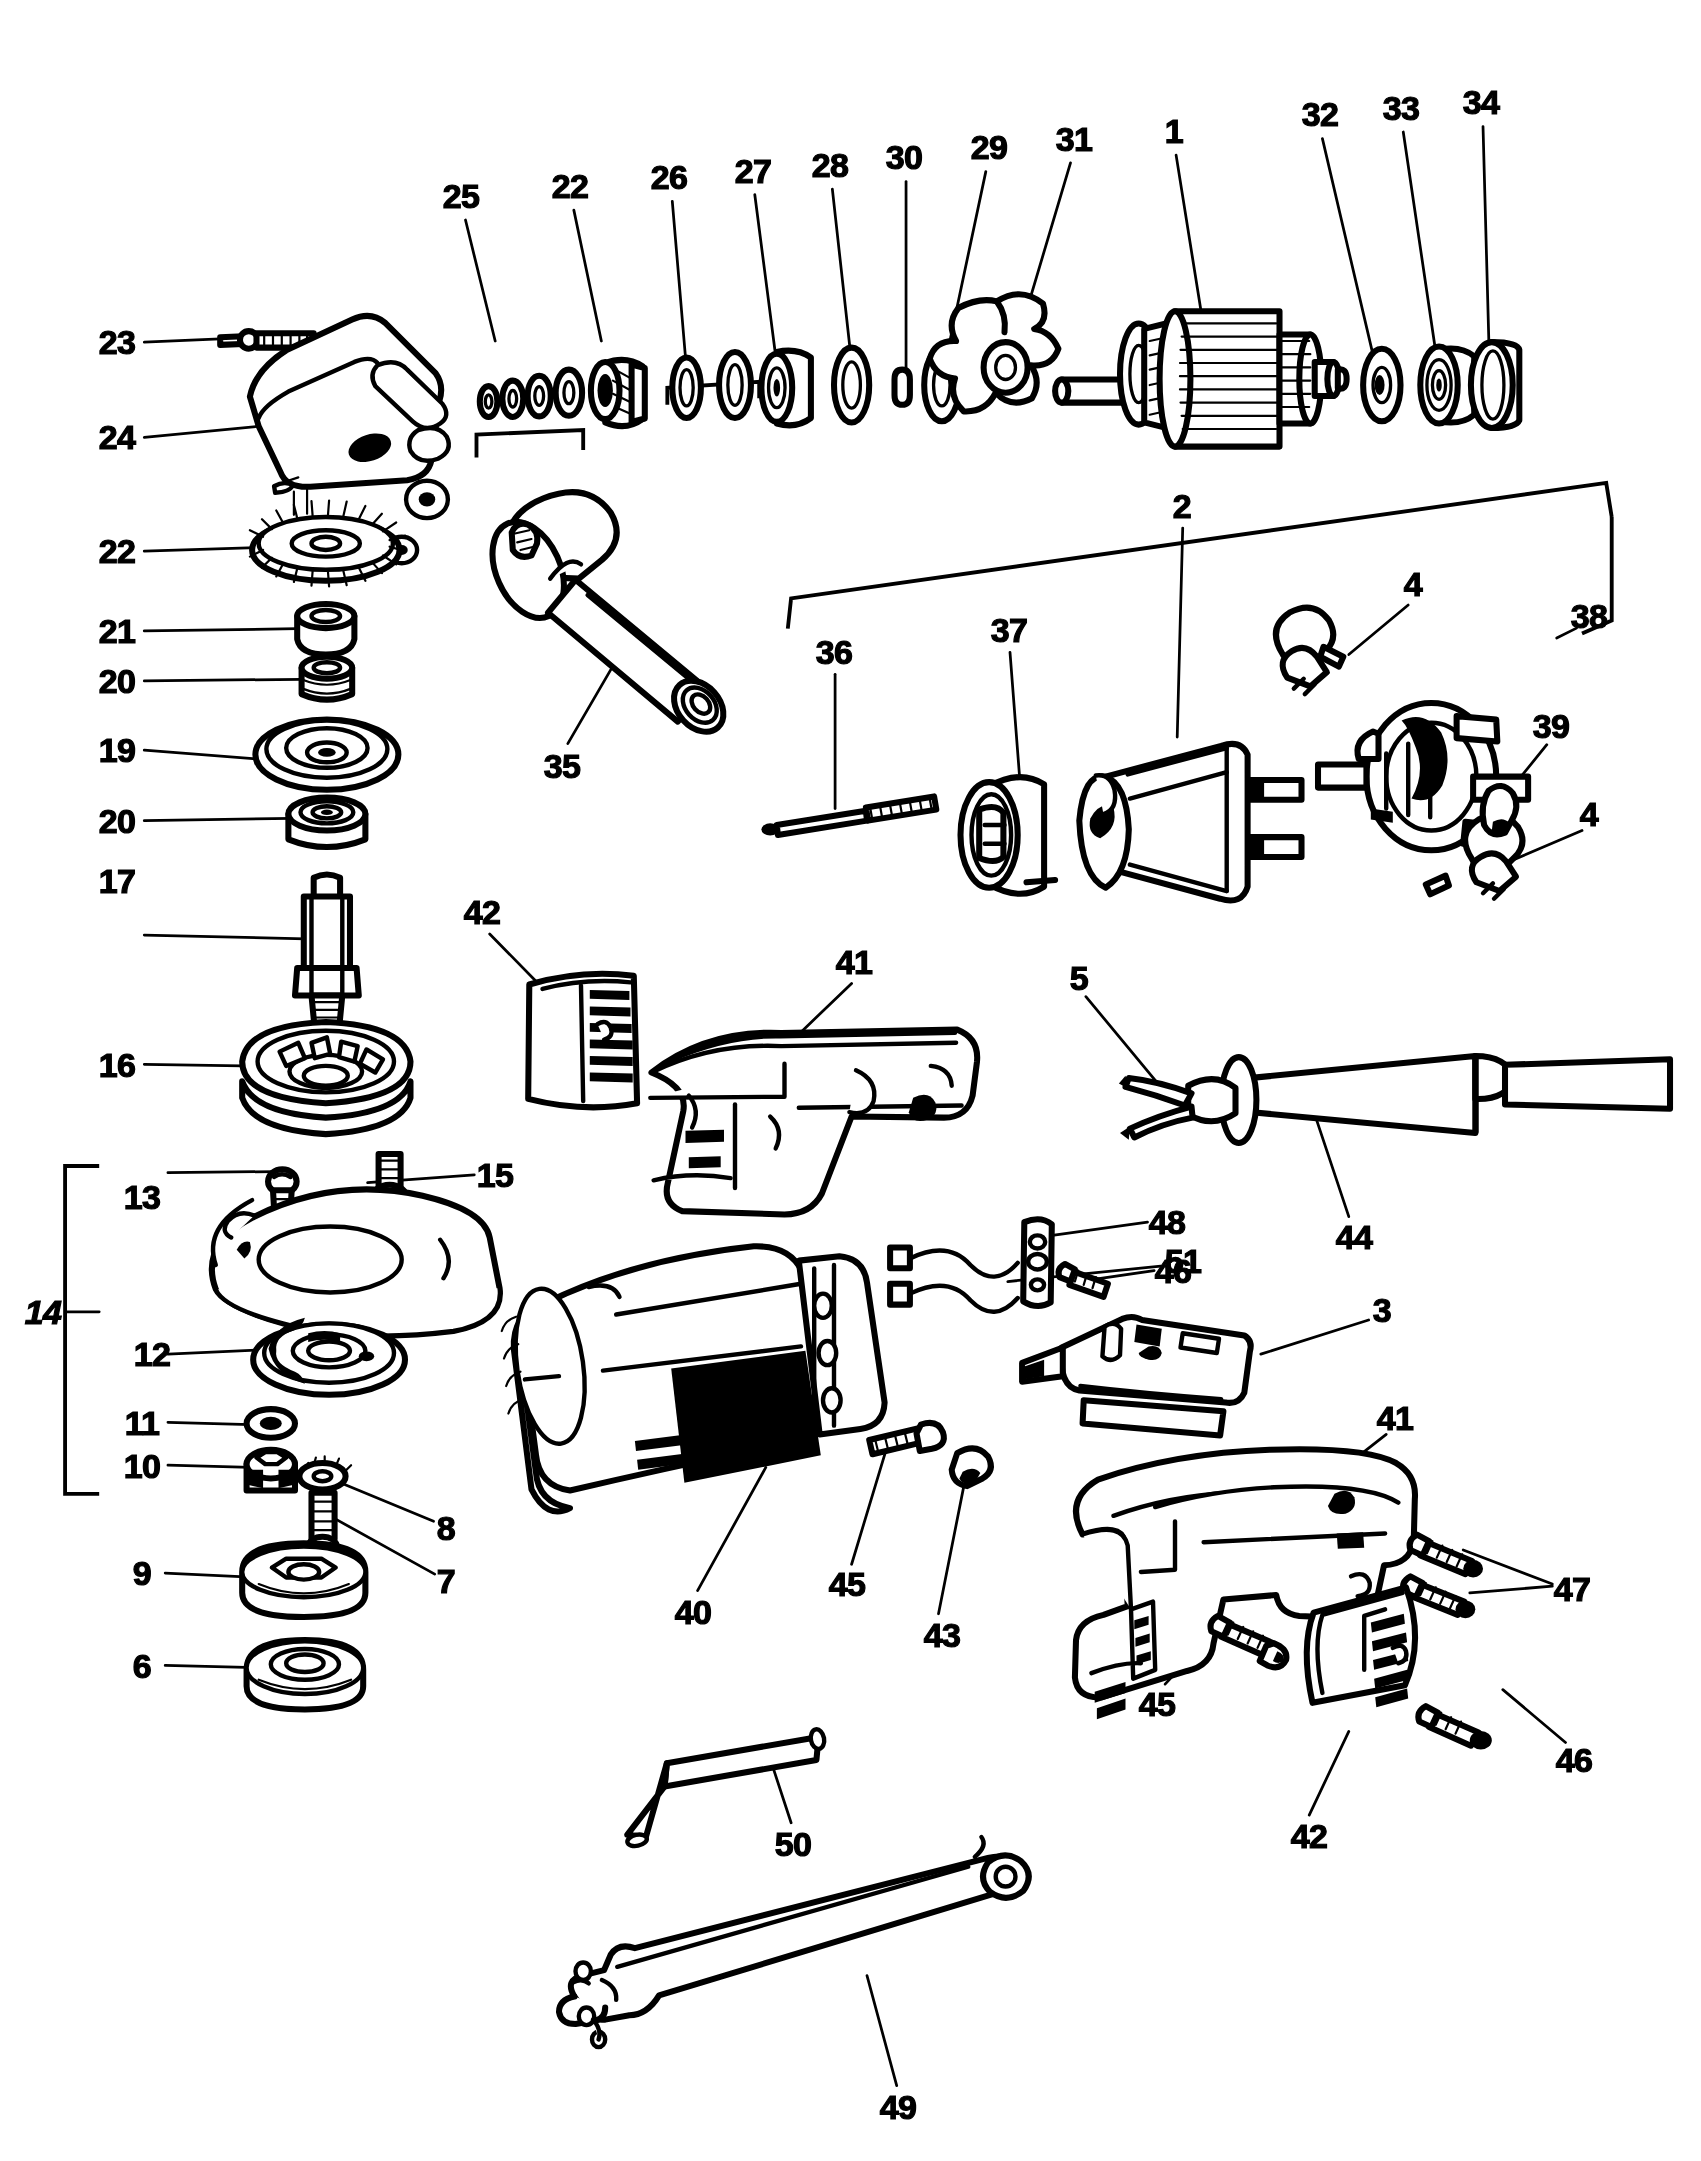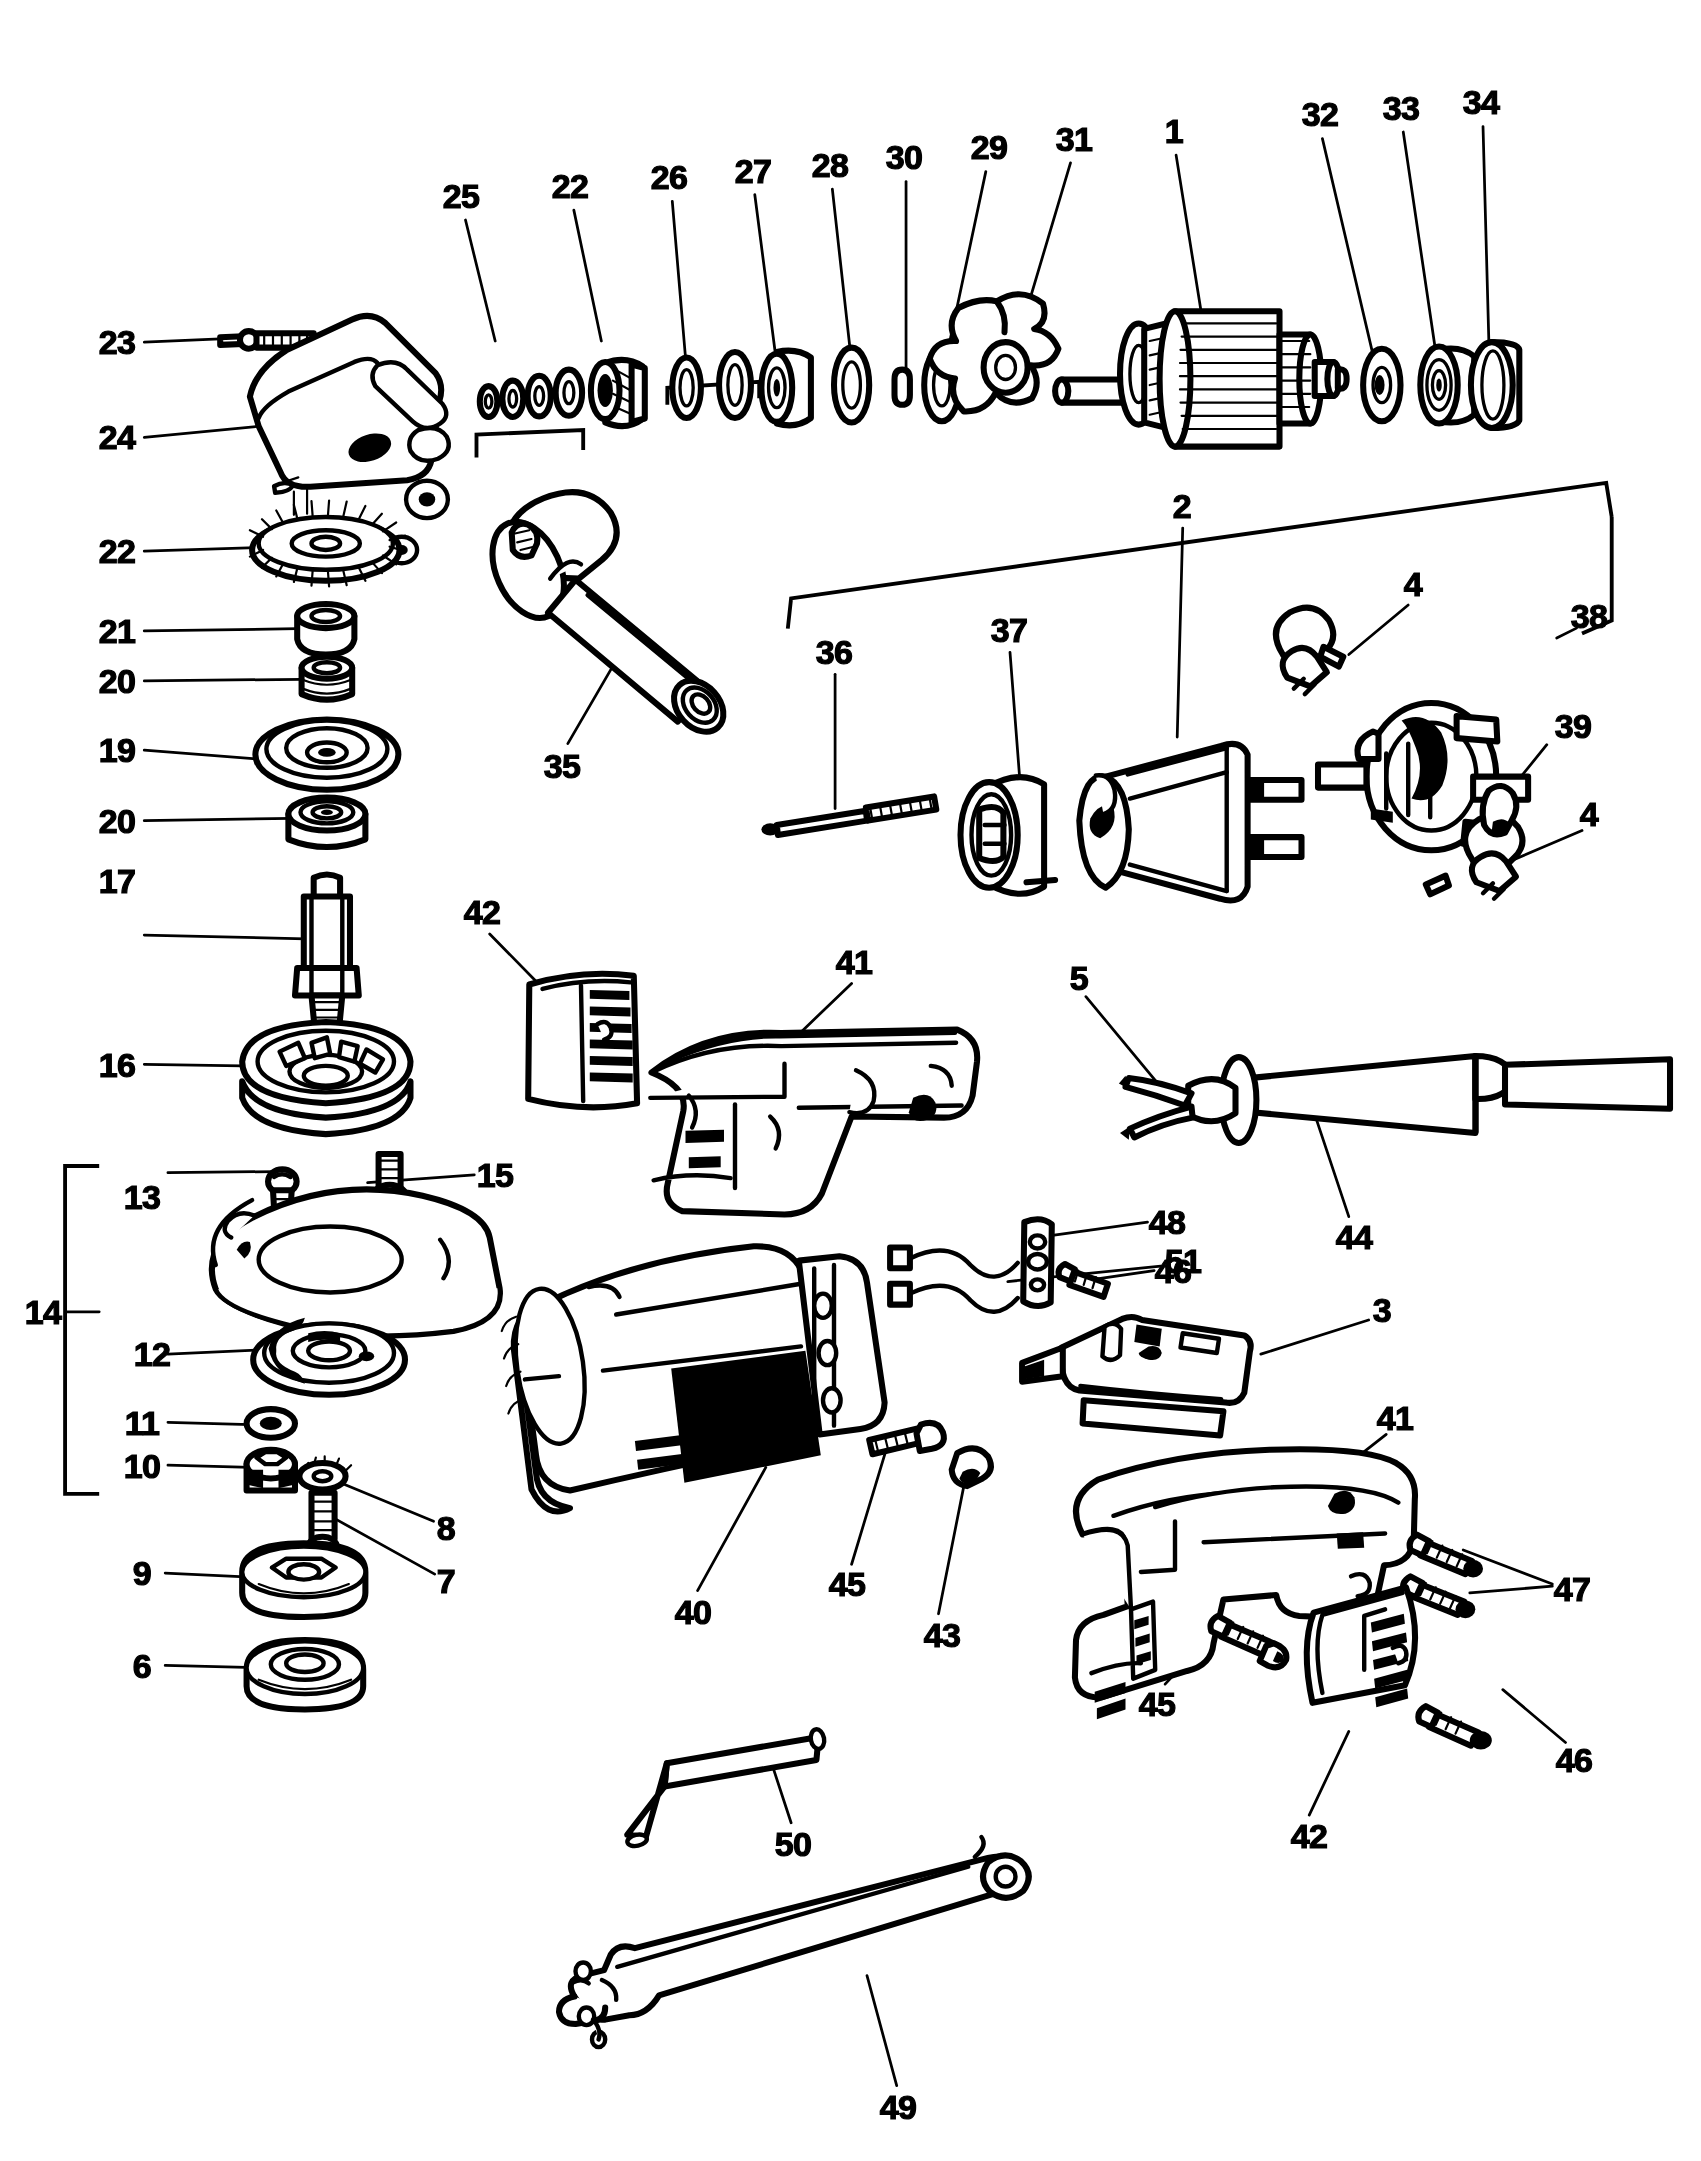--- a/index.html
+++ b/index.html
@@ -638,35 +638,35 @@
       <div class="lbl" style="left: 117px; top: 342px;">23</div>
       <div class="lbl" style="left: 117px; top: 437px;">24</div>
       <div class="lbl" style="left: 117px; top: 551px;">22</div>
       <div class="lbl" style="left: 117px; top: 631px;">21</div>
       <div class="lbl" style="left: 117px; top: 681px;">20</div>
       <div class="lbl" style="left: 117px; top: 750px;">19</div>
       <div class="lbl" style="left: 117px; top: 821px;">20</div>
       <div class="lbl" style="left: 117px; top: 881px;">17</div>
       <div class="lbl" style="left: 117px; top: 1065px;">16</div>
       <div class="lbl" style="left: 142px; top: 1173px; margin-top: 24px;">13</div>
-      <div class="lbl" style="left: 43px; top: 1312px;">14</div>
+      <div class="lbl" style="left: 43px; top: 1312px; font-style: italic;">14</div>
       <div class="lbl" style="left: 142px; top: 1354px; margin-left: 10px;">12</div>
       <div class="lbl" style="left: 142px; top: 1423px;">11</div>
       <div class="lbl" style="left: 142px; top: 1466px;">10</div>
       <div class="lbl" style="left: 142px; top: 1573px;">9</div>
       <div class="lbl" style="left: 142px; top: 1666px;">6</div>
       <div class="lbl" style="left: 446px; top: 1528px;">8</div>
       <div class="lbl" style="left: 446px; top: 1581px;">7</div>
       <div class="lbl" style="left: 562px; top: 766px;">35</div>
       <div class="lbl" style="left: 834px; top: 652px;">36</div>
       <div class="lbl" style="left: 1009px; top: 630px;">37</div>
       <div class="lbl" style="left: 1182px; top: 506px;">2</div>
       <div class="lbl" style="left: 1413px; top: 584px;">4</div>
       <div class="lbl" style="left: 1589px; top: 616px; text-align: center;">38</div>
-      <div class="lbl" style="left: 1551px; top: 726px; margin-left: 22px;">39</div>
+      <div class="lbl" style="left: 1551px; top: 726px;">39</div>
       <div class="lbl" style="left: 1589px; top: 814px;">4</div>
       <div class="lbl" style="left: 482px; top: 912px;">42</div>
       <div class="lbl" style="left: 854px; top: 962px;">41</div>
       <div class="lbl" style="left: 495px; top: 1175px;">15</div>
       <div class="lbl" style="left: 1079px; top: 978px;">5</div>
       <div class="lbl" style="left: 1354px; top: 1237px;">44</div>
       <div class="lbl" style="left: 1167px; top: 1222px;">48</div>
       <div class="lbl" style="left: 1173px; top: 1271px;">46</div>
       <div class="lbl" style="left: 1183px; top: 1261px;">51</div>
       <div class="lbl" style="left: 1382px; top: 1310px;">3</div>

